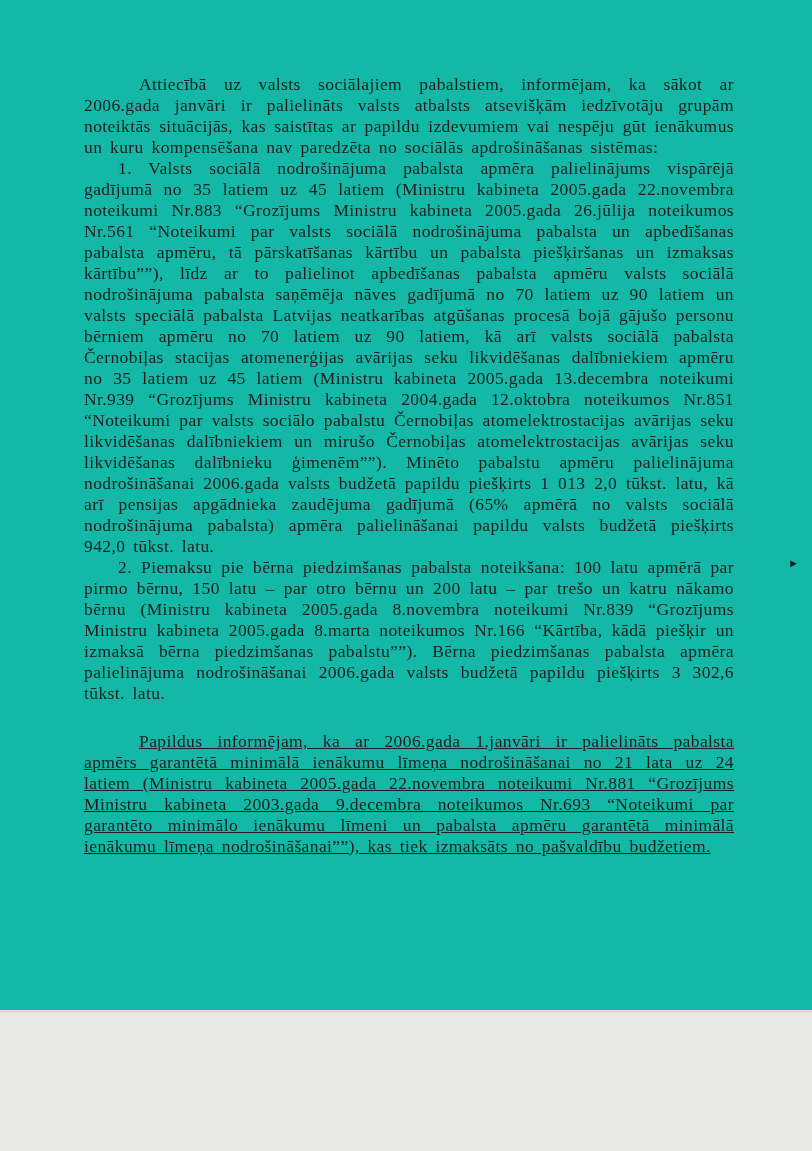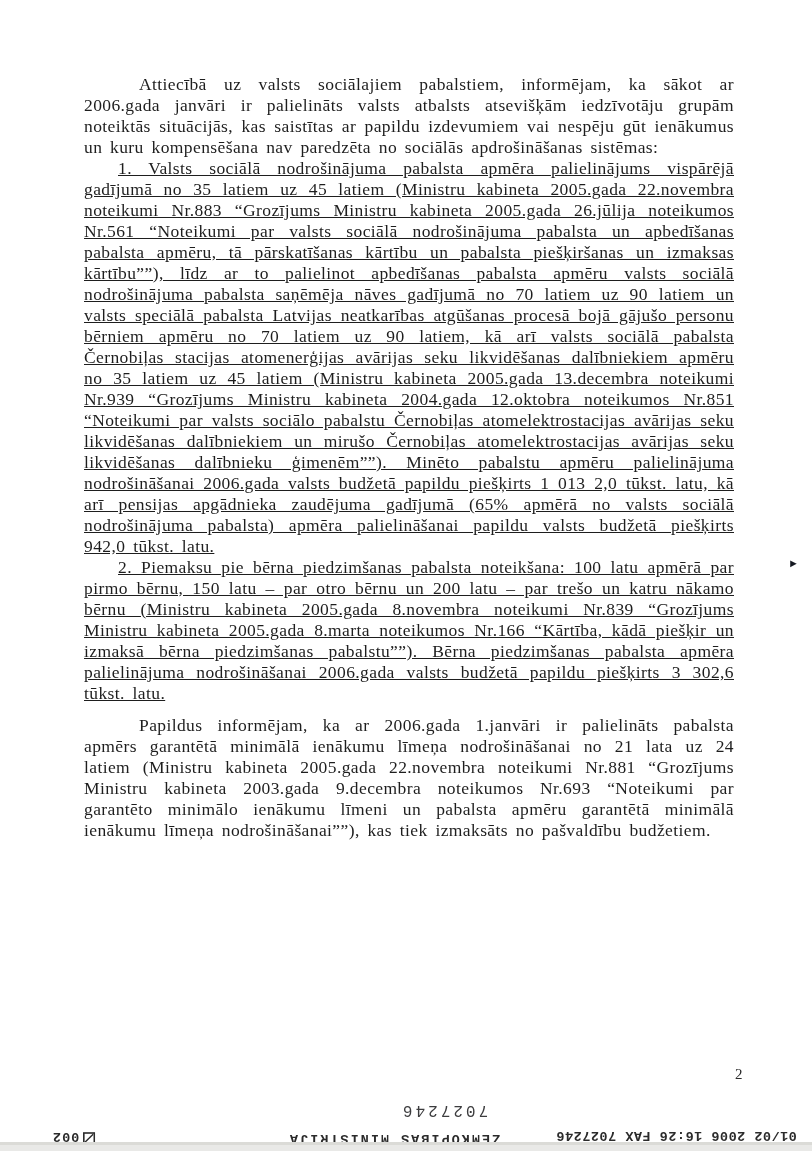--- a/index.html
+++ b/index.html
@@ -4,44 +4,44 @@
 <title>Scanned fax page</title>
 <style>
   html, body {
     margin: 0;
     padding: 0;
     background: #e9e9e7;
   }
   .page {
     position: relative;
     width: 812px;
-    height: 1145px;
-    background: #ffffff;
+    height: 1013px;
+    background: #14b8a6;
     overflow: hidden;
     font-family: "Liberation Serif", serif;
   }
   
   .body-text {
     position: absolute;
     left: 84px;
     top: 74px;
     width: 650px;
     color: #1e1e1e;
     font-size: 17.5px;
     line-height: 21px;
     letter-spacing: 0.4px;
     word-spacing: 3px;
     text-align: justify;
   }
   .body-text p {
     margin: 0;
     text-indent: 55px;
   }
-  .body-text p.numbered { text-indent: 34px; text-decoration: underline; }
-  .body-text p.spaced   { margin-top: 11px; }
+  .body-text p.numbered { text-indent: 34px; }
+  .body-text p.spaced   { margin-top: 27px; text-decoration: underline; }
 
   
   .margin-arrow {
     position: absolute;
     left: 788px;
     top: 558px;
     font-size: 11px;
     color: #141821;
     line-height: 11px;
   }

